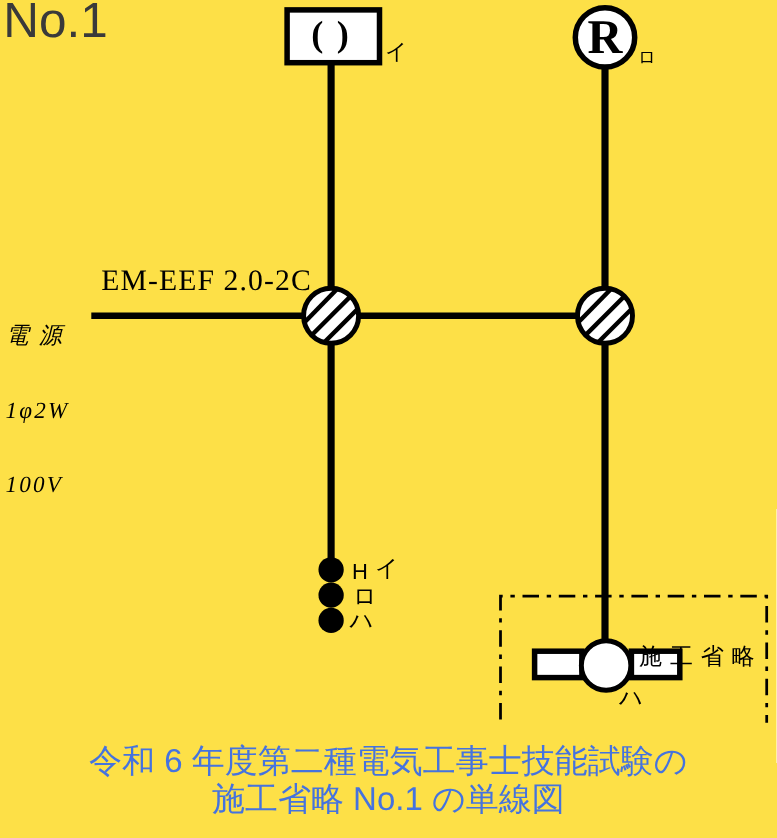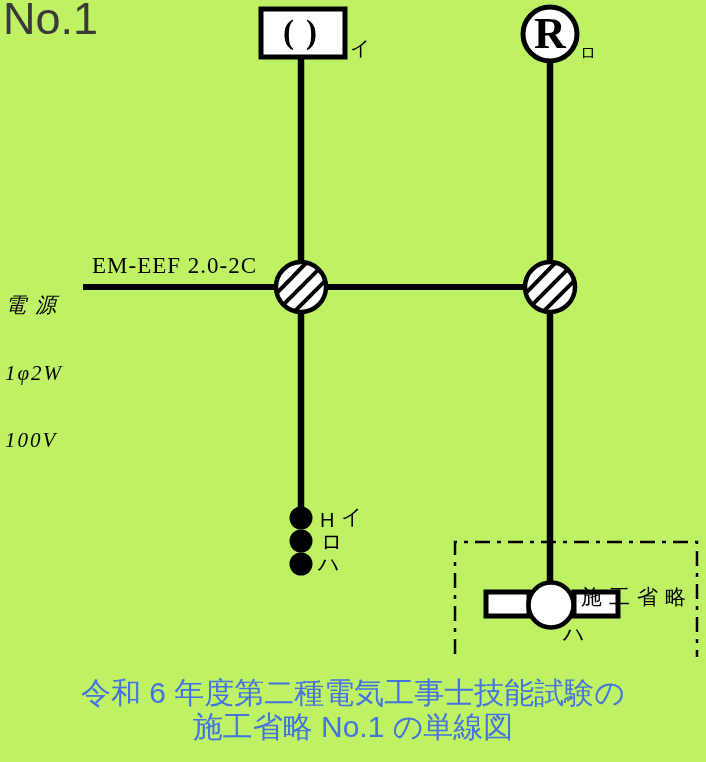--- a/index.html
+++ b/index.html
@@ -1,32 +1,32 @@
 <!DOCTYPE html>
 <html lang="ja"><head>
 <meta charset="utf-8">
 <style>
   html,body{margin:0;padding:0;background:#ffffff;}
   .stage{
-    position:relative;width:706px;height:762px;background:#bef264;overflow:hidden;
+    position:relative;width:706px;height:762px;background:#fde047;overflow:hidden;
     font-family:"Liberation Serif","DejaVu Serif",serif;color:#000;
   }
   .stage svg{position:absolute;left:0;top:0;}
   .t{position:absolute;white-space:pre;line-height:1;}
   .serif{font-family:"Liberation Serif","DejaVu Serif",serif;}
   .sans{font-family:"Liberation Sans","DejaVu Sans",sans-serif;}
 
   .no1{left:3px;top:-4px;font-size:45px;color:#3a3a3a;}
   .paren-box{left:259px;top:9px;width:84px;height:46px;display:flex;align-items:center;justify-content:center;
              font-size:33px;letter-spacing:2px;font-weight:bold;}
   .ceil-label{left:350px;top:38px;font-size:20px;}
   .r-letter{left:550px;top:35px;transform:translate(-50%,-52%);font-size:44px;font-weight:bold;}
   .r-label{left:580px;top:45px;font-size:16px;}
   .source-block{left:5px;top:249px;font-size:21px;line-height:22.5px;letter-spacing:2px;font-style:italic;}
-  .cable-label{left:92px;top:254px;font-size:23px;letter-spacing:1px;}
+  .cable-label{left:92px;top:242px;font-size:27px;letter-spacing:1px;}
   .sw-h{left:320px;top:510px;font-size:20px;}
   .sw-i{left:341px;top:507px;font-size:21px;}
   .sw-ro{left:321px;top:532px;font-size:21px;}
   .sw-ha{left:318px;top:554px;font-size:21px;}
   .omission-label{left:581px;top:551px;font-size:21px;letter-spacing:7px;margin-top:36px;}
   .fl-label{left:563px;top:624px;font-size:21px;}
   .caption{position:absolute;left:0;right:0;top:676px;text-align:center;
            font-size:30px;line-height:34px;color:#4573DF;}
 </style>
 </head>

